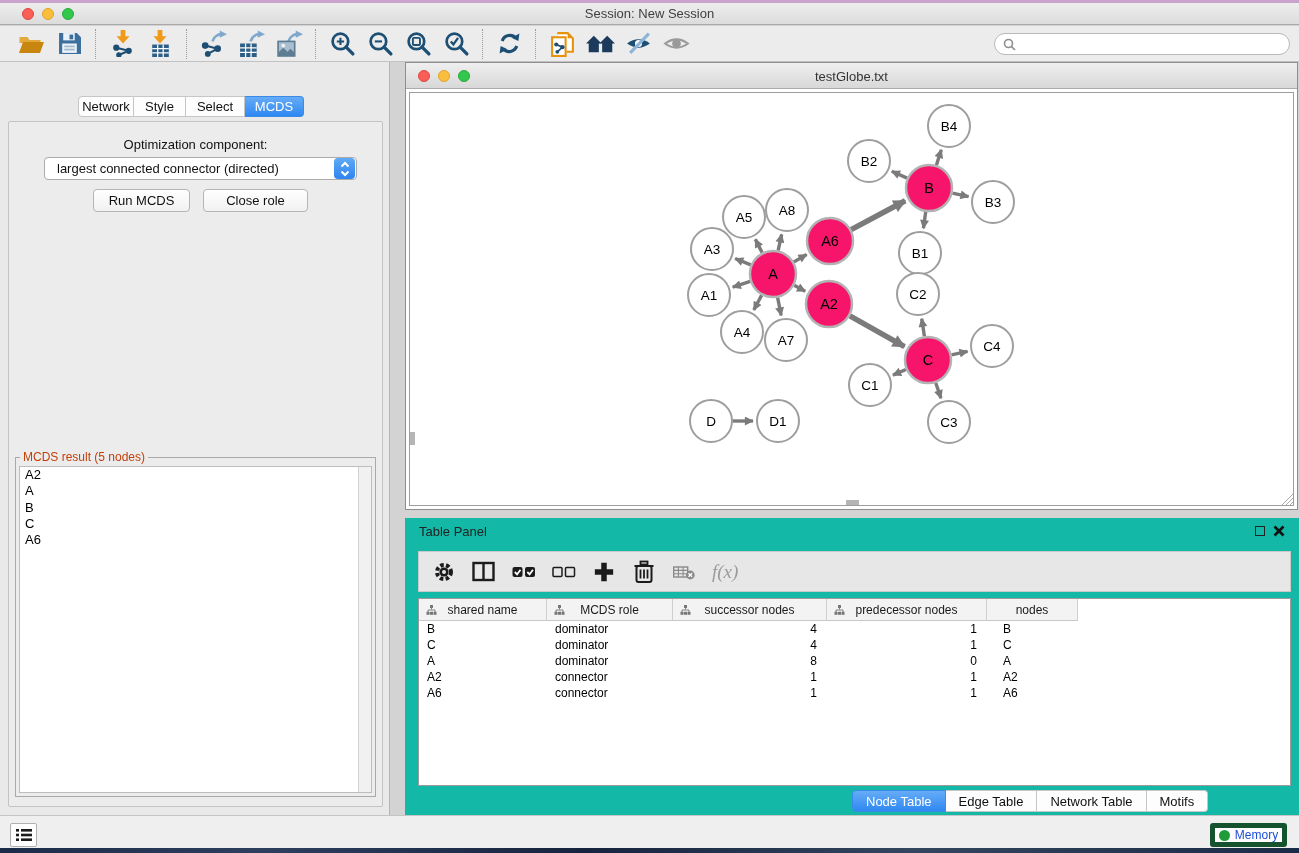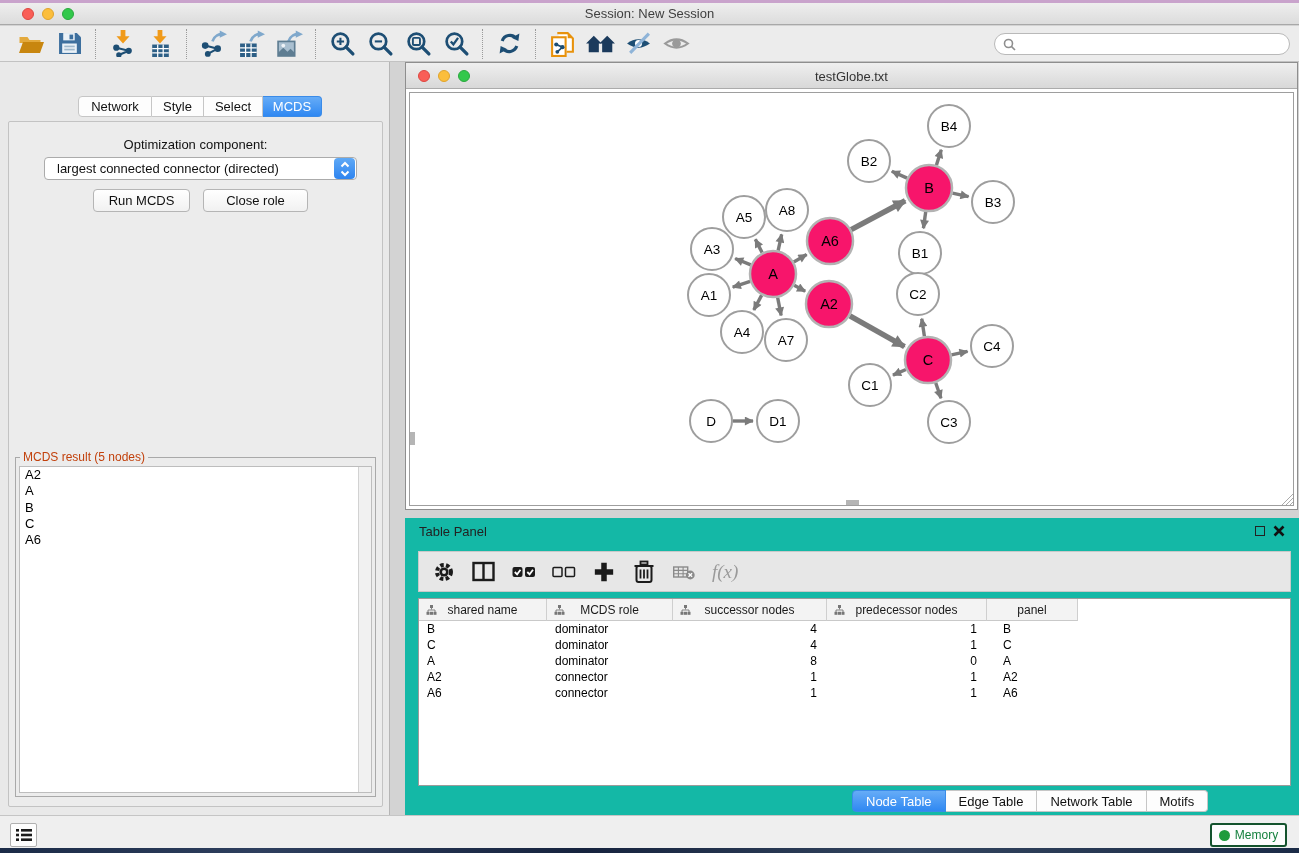--- a/index.html
+++ b/index.html
@@ -105,22 +105,22 @@
   .td.c4 { padding-left:16px; }
   .seg-tabs2 { position:absolute; top:272px; left:447px; display:flex; height:22px; }
   .seg-tabs2 .seg { padding:0 13px; }
 
   
   #statusbar { position:absolute; left:0; top:815px; width:1299px; height:33px; background:#efefef;
     border-top:1px solid #c5c5c5; }
   #list-btn { position:absolute; left:10px; top:7px; width:27px; height:24px; background:#fdfdfd;
     border:1px solid #b0b0b0; border-radius:2px; display:flex; align-items:center; justify-content:center; }
   #memory-btn { position:absolute; right:12px; top:7px; width:77px; height:24px; background:#fdfdfd;
-    border:2px solid #14532d; border-radius:3px; display:flex; align-items:center; justify-content:center;
-    gap:5px; font-size:12px; color:#15803d;margin-left:39px; }
+    border:5px solid #14532d; border-radius:3px; display:flex; align-items:center; justify-content:center;
+    gap:5px; font-size:12px; color:#1d4ed8;margin-left:39px; }
   .green-dot { width:11px; height:11px; border-radius:50%; background:#1f9b3c; display:inline-block; }
 </style>
 </head>
 <body>
 
 <div id="screen">
   <div id="desktop-top"></div>
 
   <div id="titlebar">
     <div class="lights">
@@ -280,21 +280,21 @@
       <svg width="13" height="13" viewBox="0 0 13 13">
         <circle cx="5.5" cy="5.5" r="4" stroke="#8e8e8e" stroke-width="1.6" fill="none"></circle>
         <line x1="8.6" y1="8.6" x2="12" y2="12" stroke="#8e8e8e" stroke-width="1.6"></line>
       </svg>
       <input type="text" placeholder="" style="">
     </div>
   </div>
 
   <div id="control-panel">
     <div class="seg-tabs">
-      <span class="seg" style="width:74px">Network</span>
+      <span class="seg" style="width:56px">Network</span>
       <span class="seg" style="width:52px">Style</span>
       <span class="seg" style="width:59px">Select</span>
       <span class="seg active" style="width:59px">MCDS</span>
     </div>
     <div id="cp-box">
       <div id="opt-label">Optimization component:</div>
       <div id="opt-select">
         <span class="sel-text">largest connected connector (directed)</span>
         <span class="stepper">
           <svg width="14" height="18" viewBox="0 0 14 18">
@@ -564,21 +564,21 @@
             <g fill="#777">
                 <rect x="3.5" y="0" width="3" height="3"></rect>
                 <rect x="0" y="6.8" width="3" height="3"></rect>
             <rect x="3.5" y="6.8" width="3" height="3"></rect>
                 <rect x="7" y="6.8" width="3" height="3"></rect>
               </g>
           </svg>
           <span>predecessor nodes</span>
         </div>
         <div class="th c4">
-          <span>panel</span>
+          <span>nodes</span>
         </div>
       </div>
       <div id="tbody">
           <div class="trow">
             <div class="td c0">B</div>
             <div class="td c1">dominator</div>
             <div class="td c2">4</div>
             <div class="td c3">1</div>
             <div class="td c4">B</div>
           </div>

